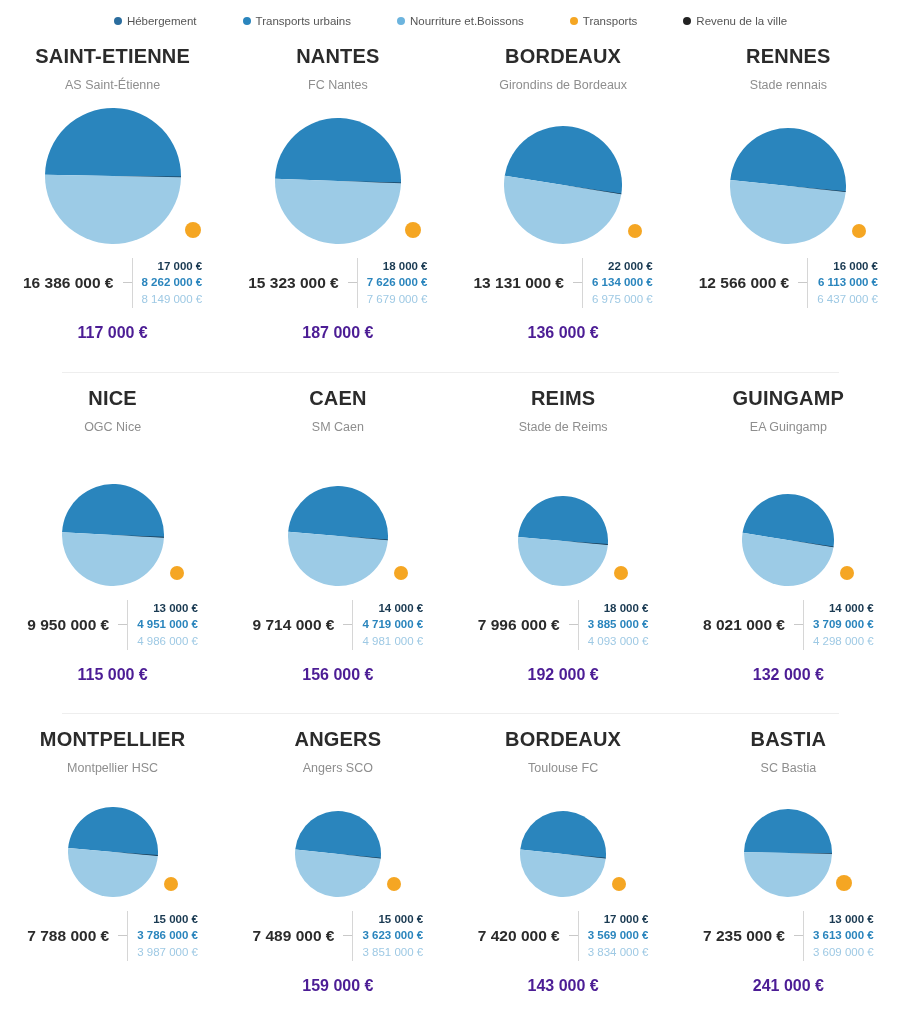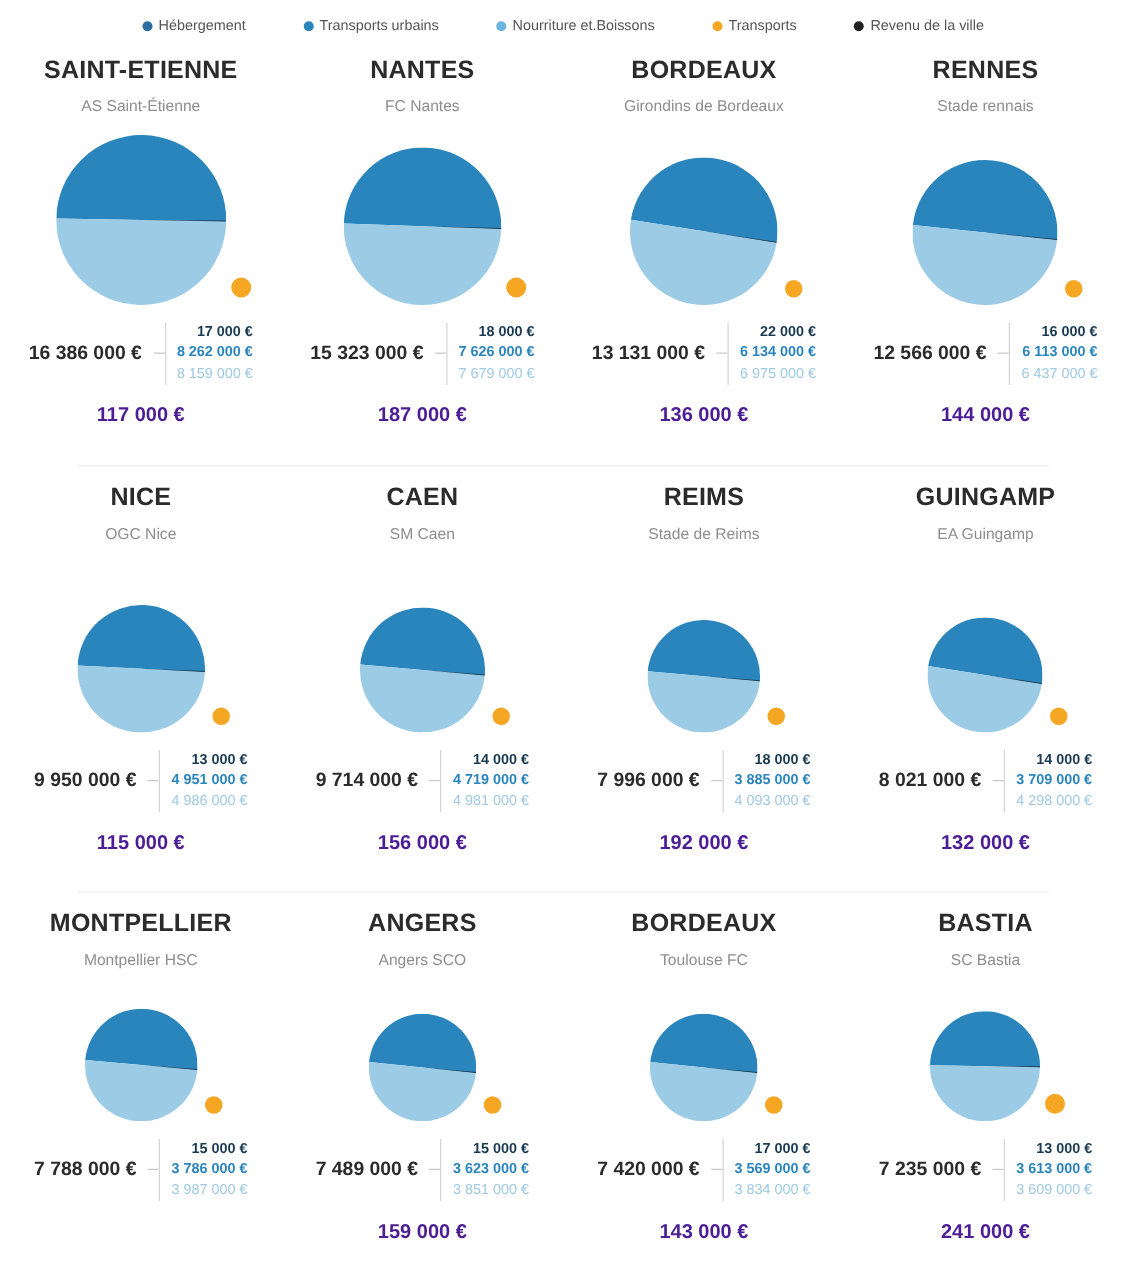--- a/index.html
+++ b/index.html
@@ -178,21 +178,21 @@
             </svg>
             <span class="tdot" style="width:16px;height:16px;left:140px;top:114px;"></span>
           </div>
         </div>
         <div class="figures" style="margin-top:14px;">
           <span class="total">16 386 000 €</span>
           <span class="rule"></span>
           <span class="breakdown">
             <span class="b-revenu">17 000 €</span>
             <span class="b-heberg">8 262 000 €</span>
-            <span class="b-nourr">8 159 000 €</span>
+            <span class="b-nourr">8 149 000 €</span>
           </span>
         </div>
         <div class="transports" style="margin-top:16px;">117 000 €</div>
       </div>
       <div class="card">
         <div class="city">NANTES</div>
         <div class="club">FC Nantes</div>
         <div class="pie-wrap" style="height:152px;">
           <div class="pie-inner" style="width:126px;height:126px;">
             <svg class="pie-svg" width="126" height="126" viewBox="0 0 126 126">
@@ -253,21 +253,20 @@
         </div>
         <div class="figures" style="margin-top:14px;">
           <span class="total">12 566 000 €</span>
           <span class="rule"></span>
           <span class="breakdown">
             <span class="b-revenu">16 000 €</span>
             <span class="b-heberg">6 113 000 €</span>
             <span class="b-nourr">6 437 000 €</span>
           </span>
         </div>
-        <div class="transports" style="margin-top:16px;">144 000 €</div>
       </div>
     </div>
     <div class="row row-2">
       <div class="card">
         <div class="city">NICE</div>
         <div class="club">OGC Nice</div>
         <div class="pie-wrap" style="height:152px;">
           <div class="pie-inner" style="width:102px;height:102px;">
             <svg class="pie-svg" width="102" height="102" viewBox="0 0 102 102">
               <path d="M 101.93010627248327 53.66913376839013 A 51 51 0 0 0 0.06989372751673528 48.330866231609875 Z" fill="#2a85bd"></path>

